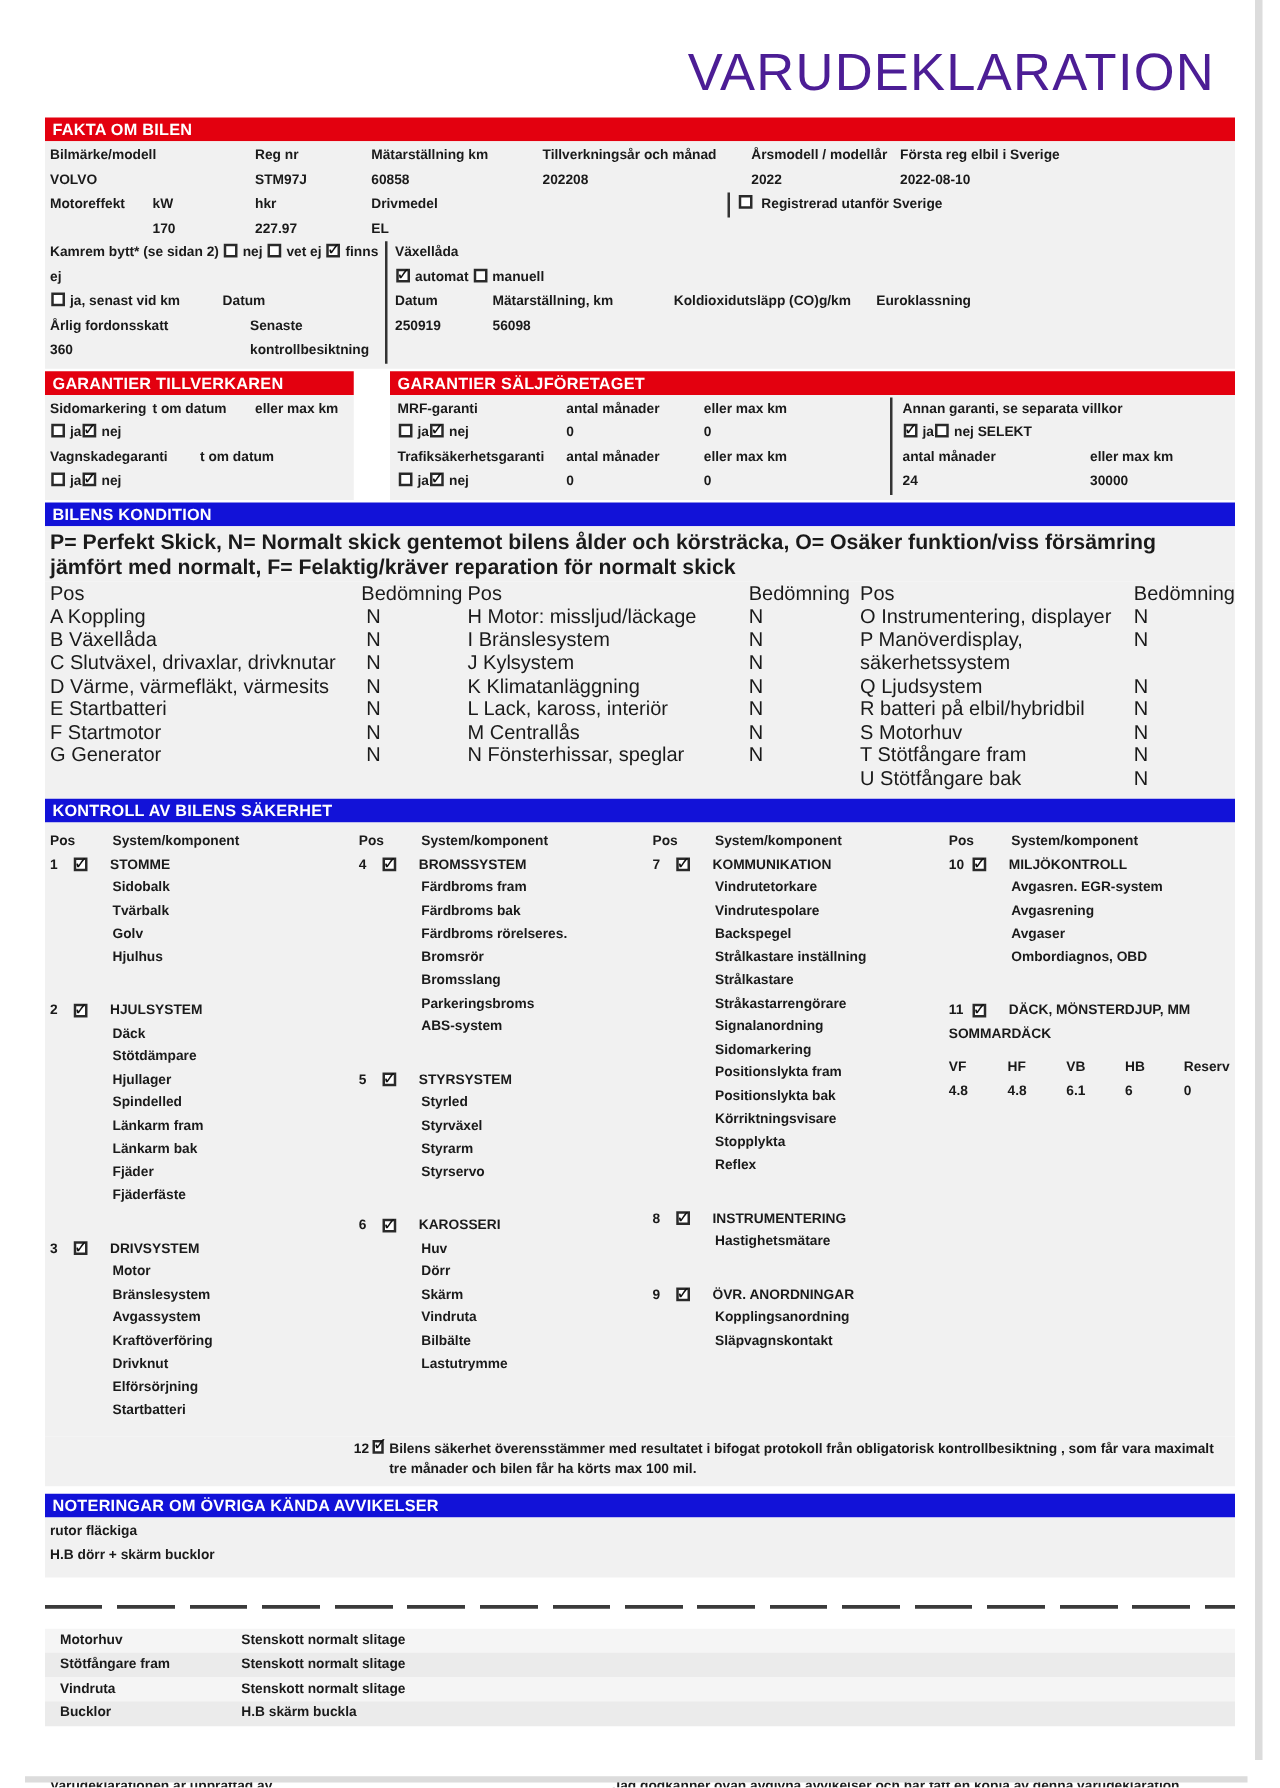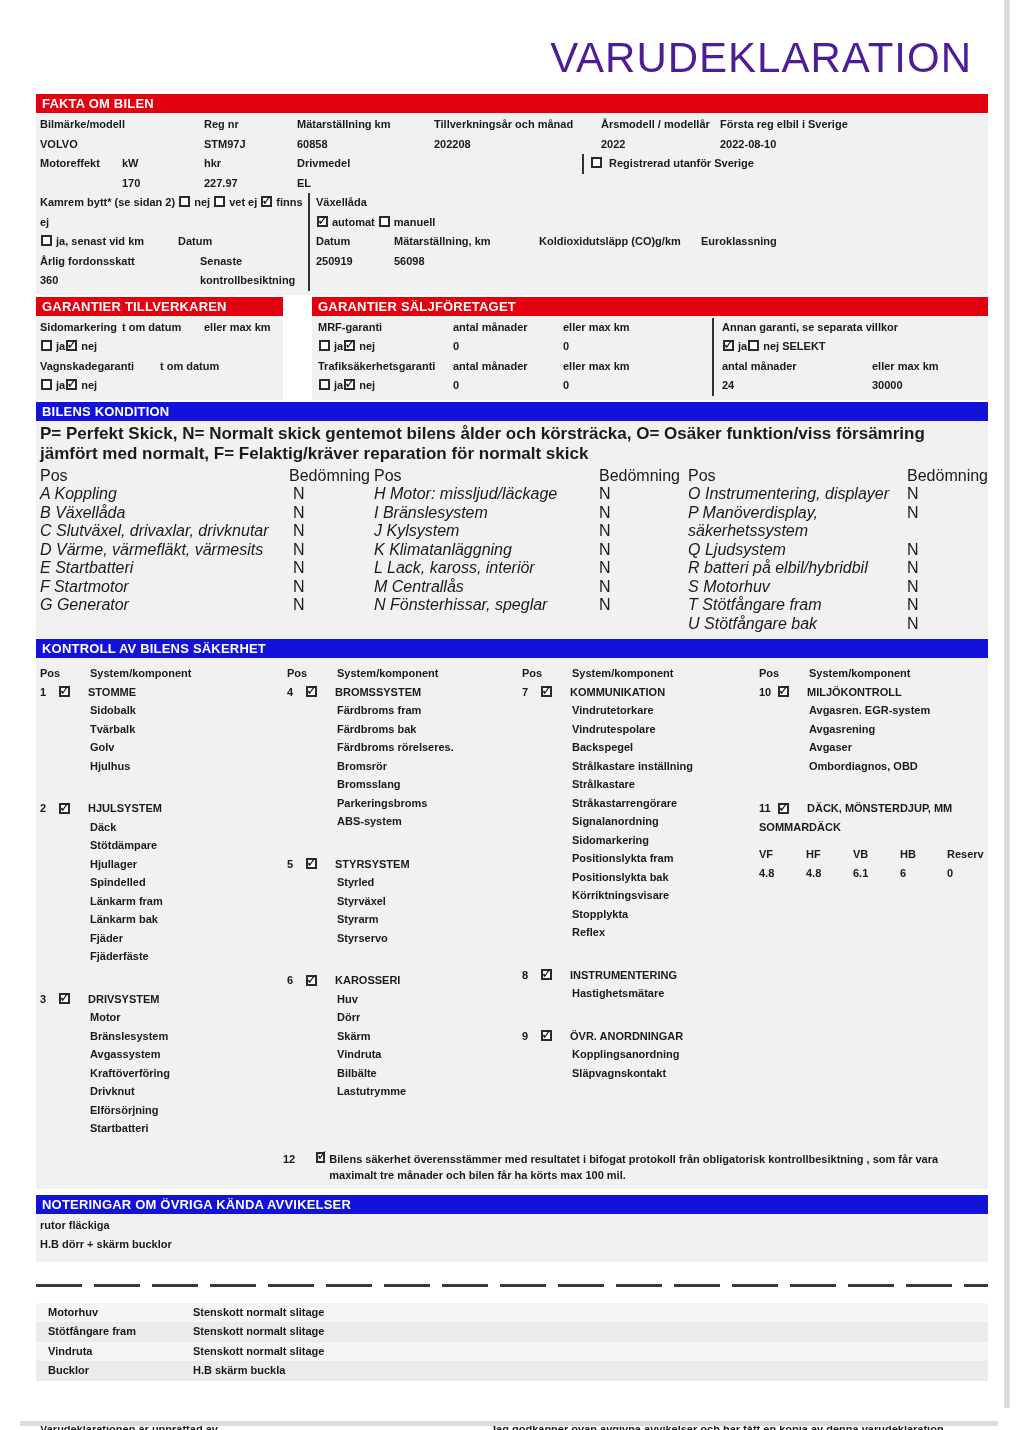--- a/index.html
+++ b/index.html
@@ -51,21 +51,21 @@
   .span2{grid-column:1 / span 2;}
 
   .legend{font-size:17px;font-weight:700;padding:3px 4px 1px 4px;background:var(--panel);}
   .kond-body{display:flex;background:var(--panel);padding:2px 0 6px 0;}
   .kond-col{line-height:18.5px;}
   .kond-col.c1{width:334px;}
   .kond-col.c2{width:315px;}
   .kond-col.c3{flex:1;}
   .kk-head{display:flex;padding-left:4px;}
   .kk-row{display:flex;padding-left:4px;}
-  .kk-label{flex:none;font-style:italic;}
+  .kk-label{flex:none;}
   .c1 .kk-label{width:253px;} .c1 .kk-headlab{width:253px;}
   .c2 .kk-label{width:225px;} .c2 .kk-headlab{width:225px;}
   .c3 .kk-label{width:219px;} .c3 .kk-headlab{width:219px;}
   .kk-grade{flex:1;}
 
   .kont-body{display:flex;background:var(--panel);padding:6px 0 2px 0;font-size:11px;font-weight:700;line-height:18.5px;}
   .kcol{flex:none;}
   .kcol.k1{width:247px;} .kcol.k2{width:235px;} .kcol.k3{width:237px;} .kcol.k4{flex:1;}
   .kcol-head{display:flex;padding-left:4px;}
   .kcol-head .ph{width:50px;flex:none;}
@@ -75,21 +75,21 @@
   .kg-num{width:18px;flex:none;}
   .kg-title{margin-left:14px;}
   .kg-sub{padding-left:4px;}
   .kg-sub:empty{display:none;}
   .kg-items{padding-left:54px;font-weight:700;}
   .tires{display:flex;padding-left:4px;margin-top:9px;}
   .tires:empty{display:none;}
   .tire{width:47px;flex:none;}
   .item12{background:var(--panel);padding:2px 6px 6px 247px;font-size:11px;line-height:16px;}
   .item12-flex{display:flex;align-items:flex-start;}
-  .item12-num{font-weight:700;margin-right:20px;}
+  .item12-num{font-weight:700;margin-right:2px;}
   .item12 .cb{margin-top:1px;}
   .item12-text{max-width:700px;font-weight:700;}
   .item12-text .nrm{font-weight:700;}
 
   .noter-body{background:var(--panel);padding:2px 4px 6px 4px;font-size:11px;font-weight:700;line-height:19px;min-height:48px;}
 
   .dash-sep{height:3px;margin-top:22px;background:repeating-linear-gradient(90deg,#3a3a3a 0 46px,transparent 46px 58px);}
 
   .avvik{margin-top:16px;font-size:11px;font-weight:700;}
   .avvik-row{display:flex;line-height:19.5px;padding-left:12px;}

